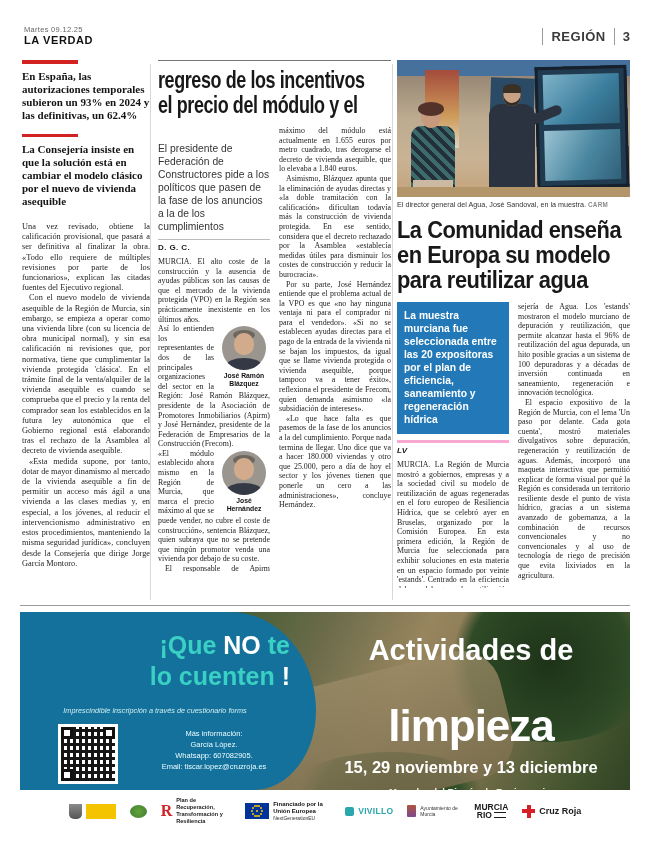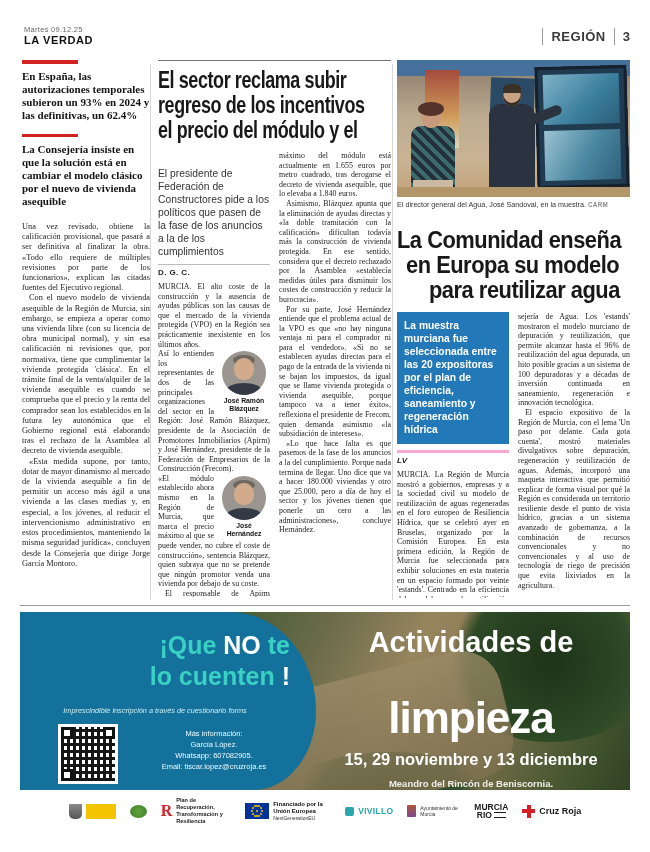--- a/index.html
+++ b/index.html
@@ -79,21 +79,21 @@
             background:repeating-linear-gradient(45deg,#3d6b6b 0 4px,#23303a 4px 8px);}
   .ph-woman-skirt{position:absolute;left:16px;top:120px;width:40px;height:18px;background:#cbb9a2;}
   .ph-woman-head{position:absolute;left:24px;top:46px;width:20px;height:22px;border-radius:50%;
                  background:#c79a7e;}
   .ph-woman-hair{position:absolute;left:21px;top:42px;width:26px;height:14px;border-radius:50%;
                  background:#53322a;}
   .ph-floor{position:absolute;left:0;bottom:0;width:100%;height:10px;background:#b29569;}
   .rcaption{font-family:"Liberation Sans",sans-serif;font-size:7.2px;color:#333;margin-top:3px;}
   .rcredit{font-weight:700;color:#8a8a8a;font-size:6.3px;letter-spacing:.3px;}
   .rart .ht{font-size:23px;line-height:25px;transform:scaleX(.95);}
-  .rhead{margin-top:19px;text-align:right;}
+  .rhead{margin-top:9px;}
   .r-cols{display:flex;gap:9px;margin-top:9px;height:286px;overflow:hidden;}
   .bluebox{background:#2379b7;color:#fff;font-family:"Liberation Sans",sans-serif;
            font-weight:700;font-size:10.3px;line-height:13px;padding:7px 7px 8px 7px;margin-bottom:6px;}
   .byline-lv{border-top:3px solid #f9a8d4;font-style:italic;}
   
   .ad{position:absolute;left:20px;top:612px;width:610px;height:220px;overflow:hidden;
       background:linear-gradient(115deg,#24381e 0%,#3a5a2e 26%,#6b6b4a 44%,#97855e 58%,#8a7a55 68%,#44552f 88%,#2c3d22 100%);}
   .ad-water{position:absolute;left:230px;top:60px;width:260px;height:130px;transform:rotate(-14deg);
             background:linear-gradient(180deg,#9a8a66,#7d6f4f);opacity:.8;border-radius:40px;}
   .ad-bush{position:absolute;right:-30px;top:-30px;width:220px;height:160px;border-radius:50%;
@@ -110,21 +110,21 @@
   .ad-note{position:absolute;left:20px;top:94px;width:230px;text-align:center;font-style:italic;
            font-size:7.3px;line-height:9px;color:#cfeef0;}
   .qr{position:absolute;left:38px;top:112px;width:54px;height:54px;background:#fff;padding:3px;}
   .qr-pat{position:relative;width:54px;height:54px;
      background:repeating-linear-gradient(90deg,#161616 0 3px,transparent 3px 6px),
                 repeating-linear-gradient(0deg,#161616 0 3px,transparent 3px 7px);}
   .qr-f{position:absolute;width:12px;height:12px;border:3px solid #111;background:#fff;box-sizing:border-box;}
   .qr-f1{left:0;top:0;} .qr-f2{right:0;top:0;} .qr-f3{left:0;bottom:0;}
   .ad-contact{position:absolute;left:108px;top:116px;width:172px;text-align:center;
               font-size:7.5px;line-height:11px;color:#eafcff;}
-  .ad-right{position:absolute;left:292px;top:8px;width:318px;text-align:center;color:#fff;
+  .ad-right{position:absolute;left:292px;top:16px;width:318px;text-align:center;color:#fff;
             font-family:"Liberation Sans",sans-serif;}
   .ad-t1{font-size:29px;font-weight:800;line-height:32px;margin-top:6px;}
   .ad-t2{font-size:44px;font-weight:800;line-height:44px;letter-spacing:-1px;margin-top:38px;}
   .ad-dates{font-size:16.5px;font-weight:700;margin-top:10px;}
   .ad-locs{font-size:9.5px;font-weight:600;line-height:13.5px;margin-top:8px;color:#f2efe9;}
   .ad-strip{position:absolute;left:0;bottom:0;width:610px;height:42px;background:#ffffff;
             display:flex;align-items:center;justify-content:center;gap:14px;
             font-family:"Liberation Sans",sans-serif;}
   .logo{display:flex;align-items:center;gap:4px;}
   .gob-shield{width:13px;height:15px;background:linear-gradient(180deg,#8a8a8a,#555);
@@ -176,21 +176,20 @@
     <div class="leftbody body" style="font-size:8.3px;line-height:10.2px;">
       <p>Una vez revisado, obtiene la calificación provisional, que pasará a ser definitiva al finalizar la obra. «Todo ello requiere de múltiples revisiones por parte de los funcionarios», explican las citadas fuentes del Ejecutivo regional.</p>
       <p>Con el nuevo modelo de vivienda asequible de la Región de Murcia, sin embargo, se empieza a operar como una vivienda libre (con su licencia de obra municipal normal), y sin esa calificación ni revisiones que, por normativa, tiene que cumplimentar la vivienda protegida 'clásica'. En el trámite final de la venta/alquiler de la vivienda asequible es cuando se comprueba que el precio y la renta del comprador sean los establecidos en la futura ley autonómica que el Gobierno regional está elaborando tras el rechazo de la Asamblea al decreto de vivienda asequible.</p>
       <p>«Esta medida supone, por tanto, dotar de mayor dinamismo al mercado de la vivienda asequible a fin de permitir un acceso más ágil a una vivienda a las clases medias y, en especial, a los jóvenes, al reducir el intervencionismo administrativo en estos procedimientos, manteniendo la misma seguridad jurídica», concluyen desde la Consejería que dirige Jorge García Montoro.</p>
     </div>
   </div>
 
   <div class="mid">
     <div class="toprule"></div>
     <div>
-      <div class="hline"><span class="ht">El sector reclama subir</span></div>
       <div class="hline"><span class="ht">regreso de los incentivos</span><span class="accent-red"></span></div>
       <div class="hline"><span class="ht">el precio del módulo y el</span></div>
     </div>
     <div class="mid-cols">
       <div class="col">
         <p class="standfirst">El presidente de Federación de Constructores pide a los políticos que pasen de la fase de los anuncios a la de los cumplimientos</p>
         <div class="byline">D. G. C.</div>
         <div class="body">
           <p>MURCIA. El alto coste de la construcción y la ausencia de ayudas públicas son las causas de que el mercado de la vivienda protegida (VPO) en la Región sea prácticamente inexistente en los últimos años.</p>
           <div class="portrait">

